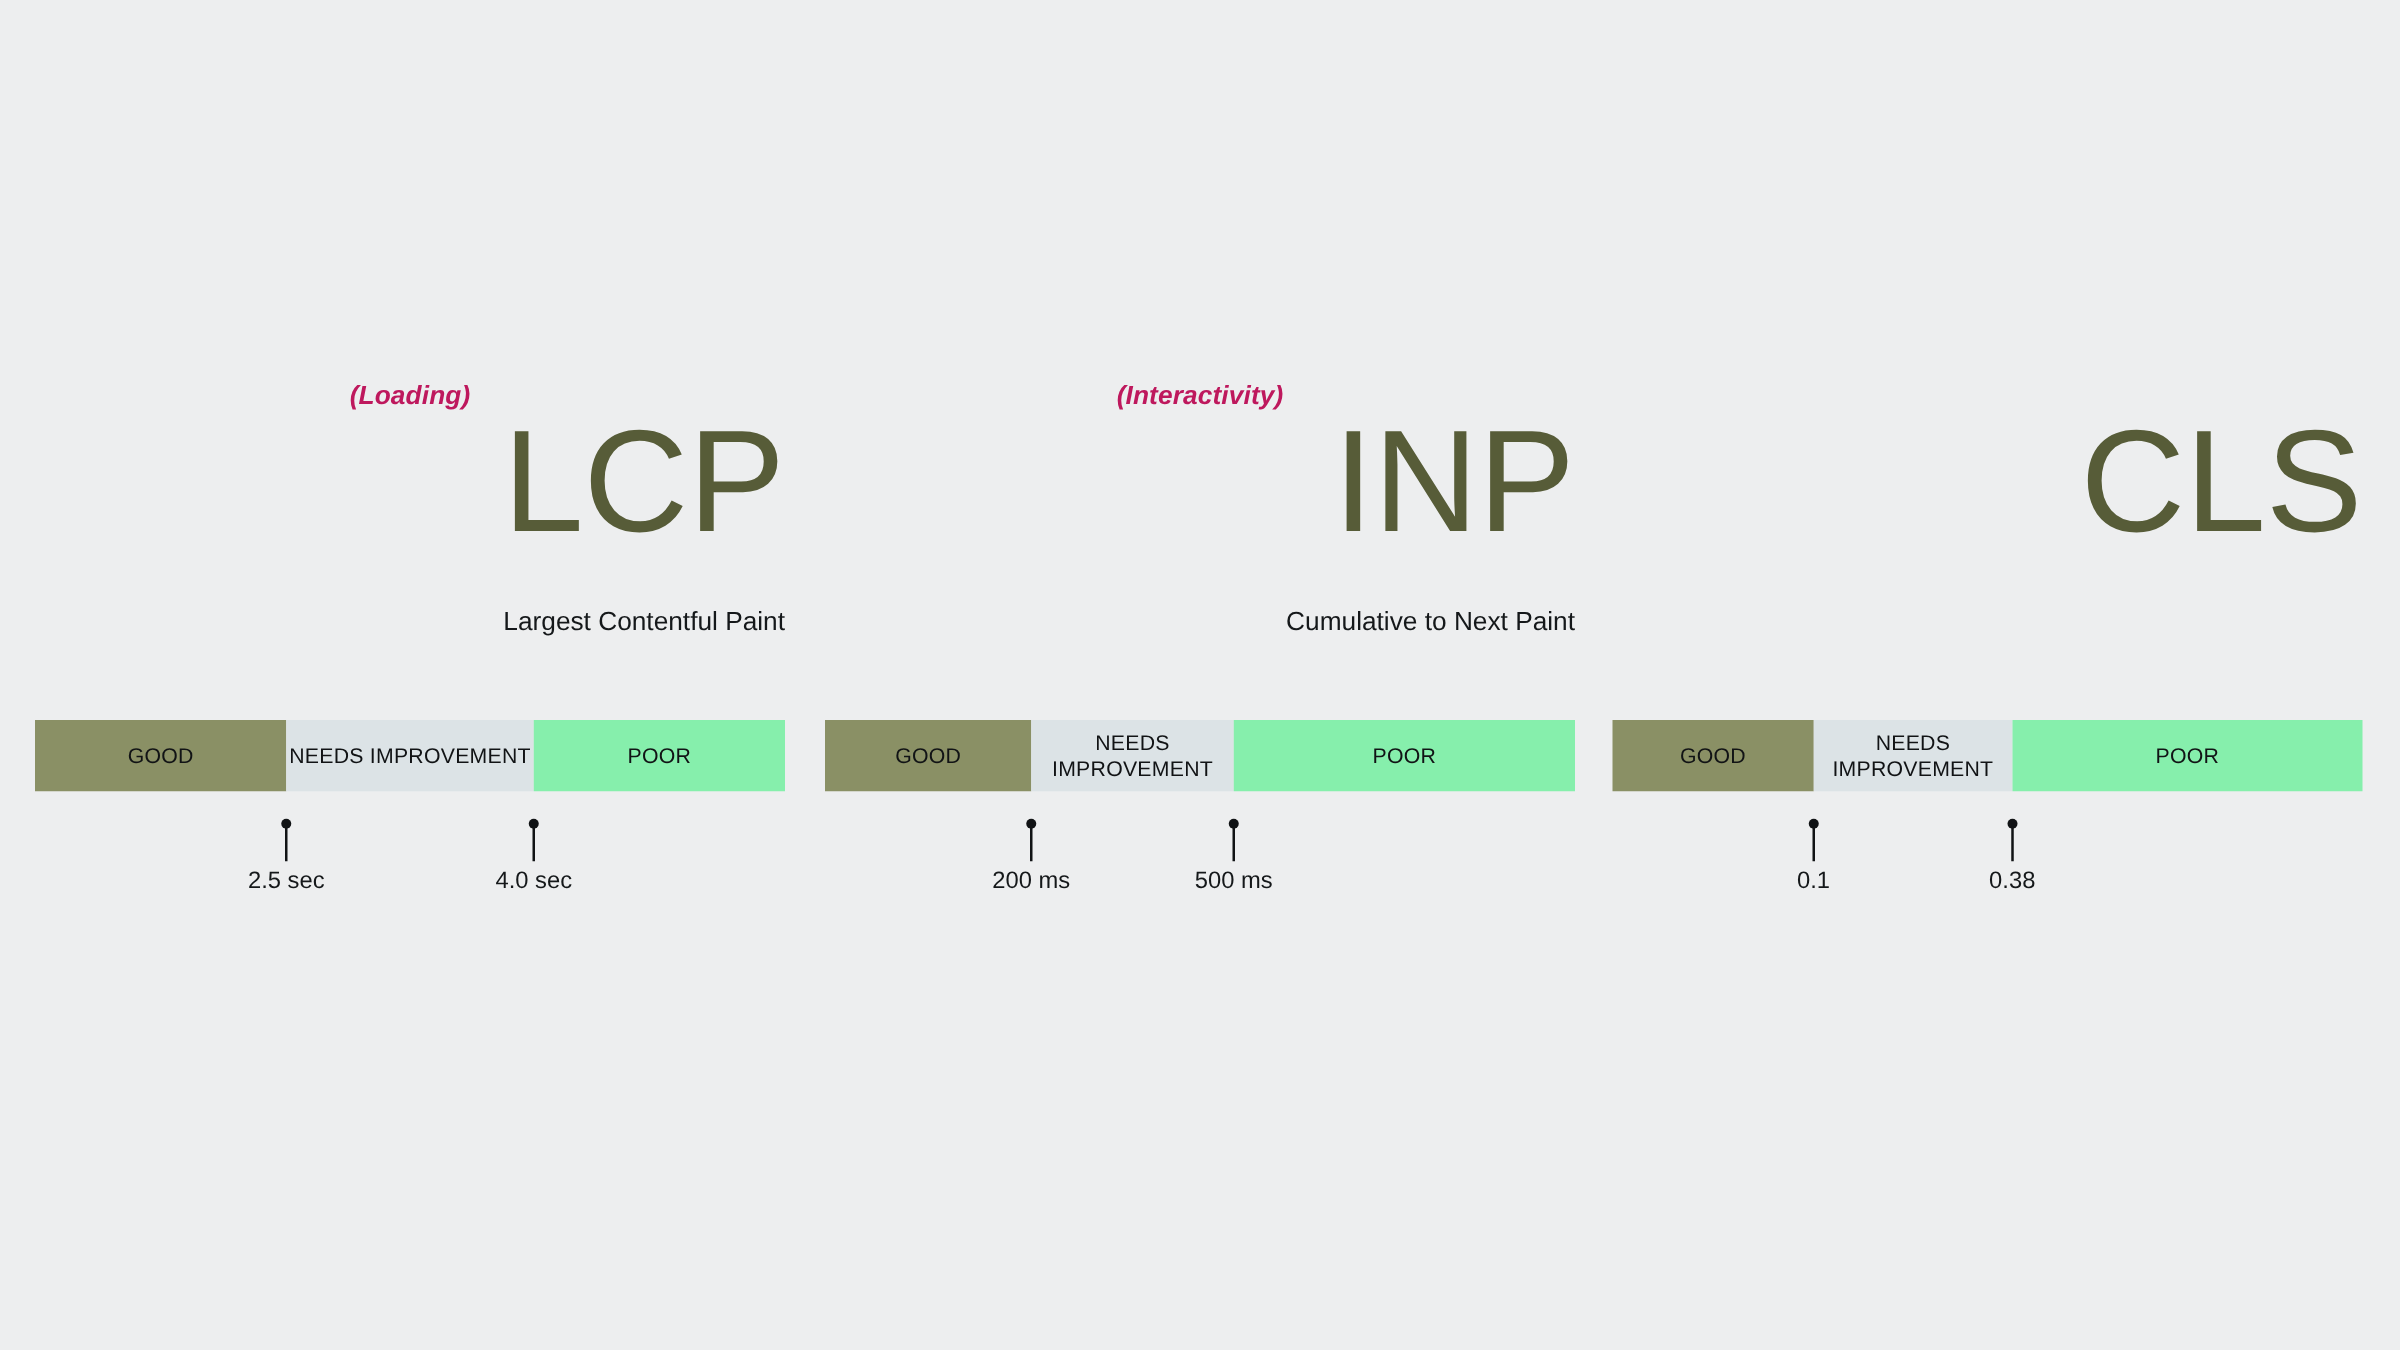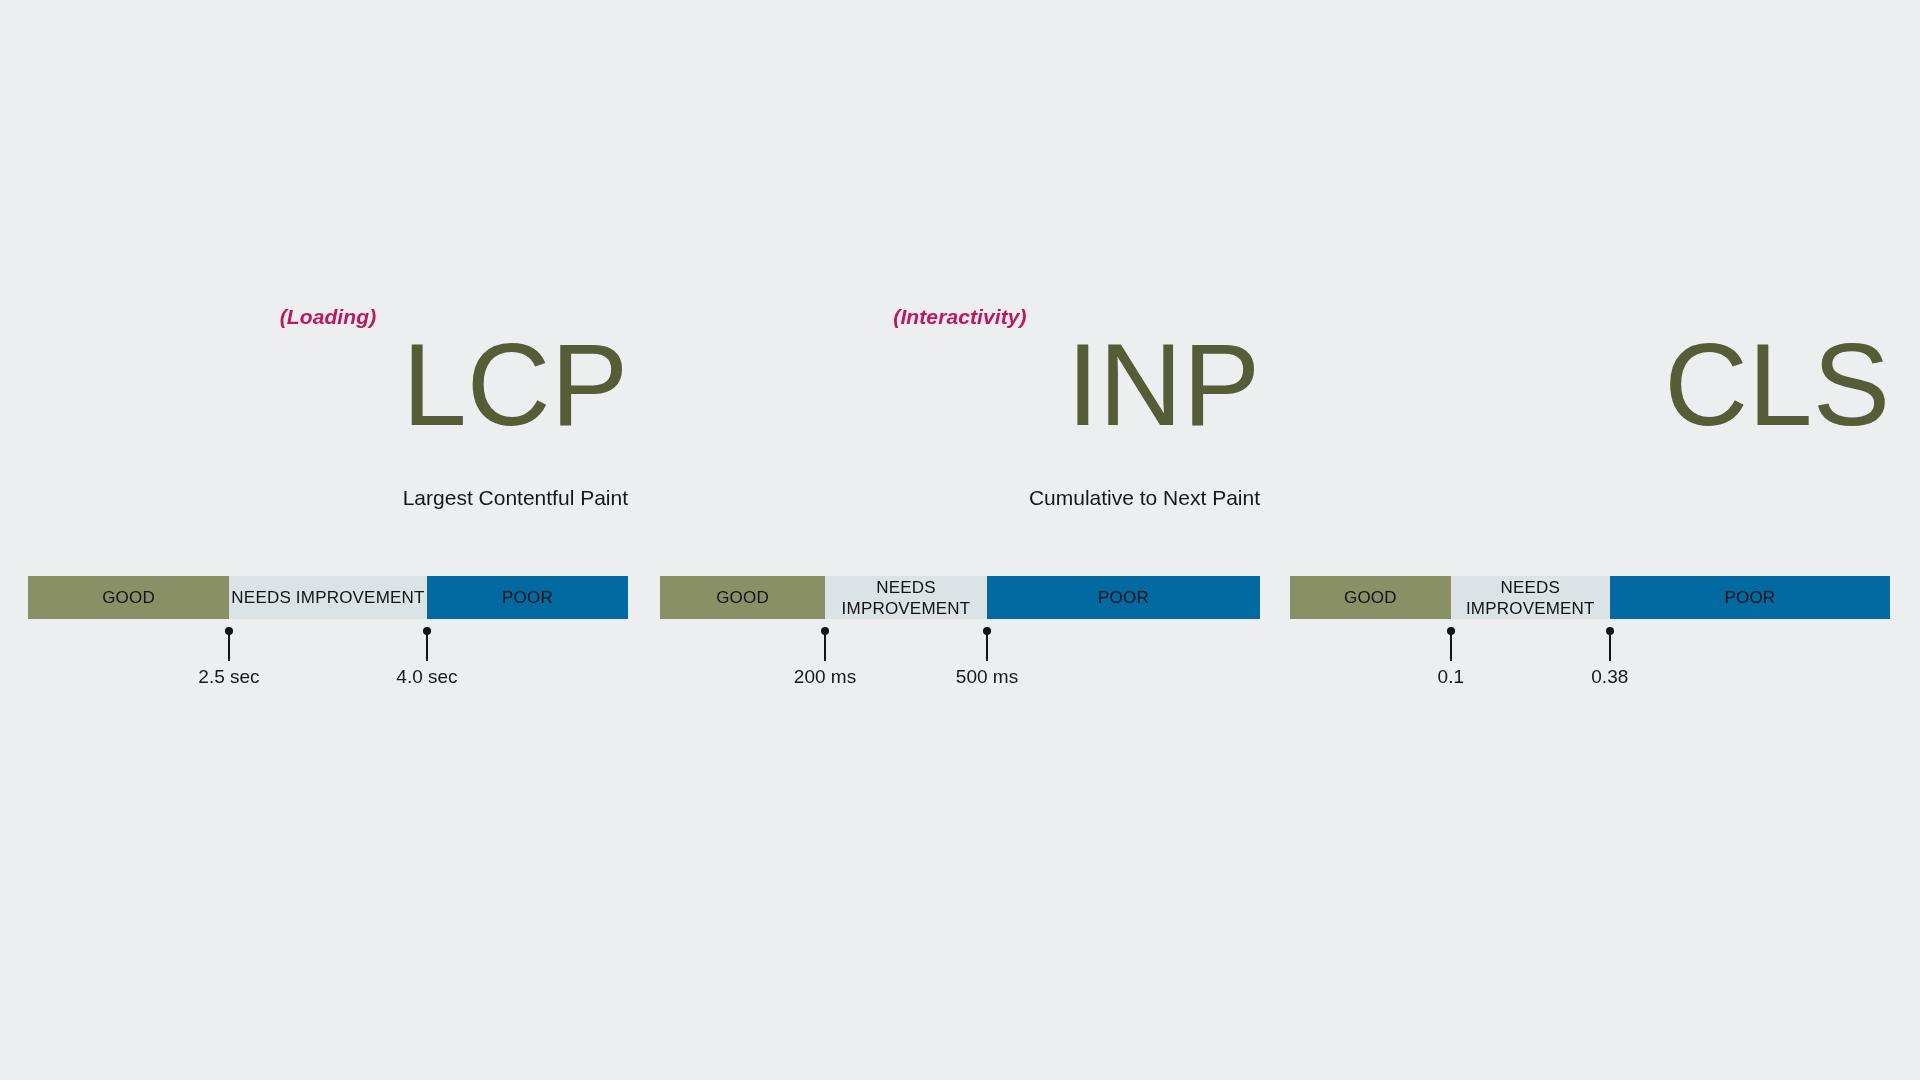--- a/index.html
+++ b/index.html
@@ -66,45 +66,45 @@
     font-size: 21px;
     color: #15181a;
   }
 
   
   .bar {
     position: absolute;
     top: 576px;
     left: 0;
     width: 600px;
-    height: 43px;
+    height: 57px;
     display: flex;
   }
 
   .seg {
     display: flex;
     align-items: center;
     justify-content: center;
     text-align: center;
     font-size: 17px;
     line-height: 21px;
     color: #111315;
     box-sizing: border-box;
     letter-spacing: 0.2px;
   }
   .seg-good  { background: #8a9065; }
   .seg-needs { background: #dce3e6; }
-  .seg-poor  { background: #0369a1; }
+  .seg-poor  { background: #86efac; }
 
   
 
   
   .ticks {
     position: absolute;
-    top: 622px;
+    top: 650px;
     left: 0;
     width: 600px;
     height: 100px;
   }
 
   .tick {
     position: absolute;
     top: 0;
     width: 0;
   }

